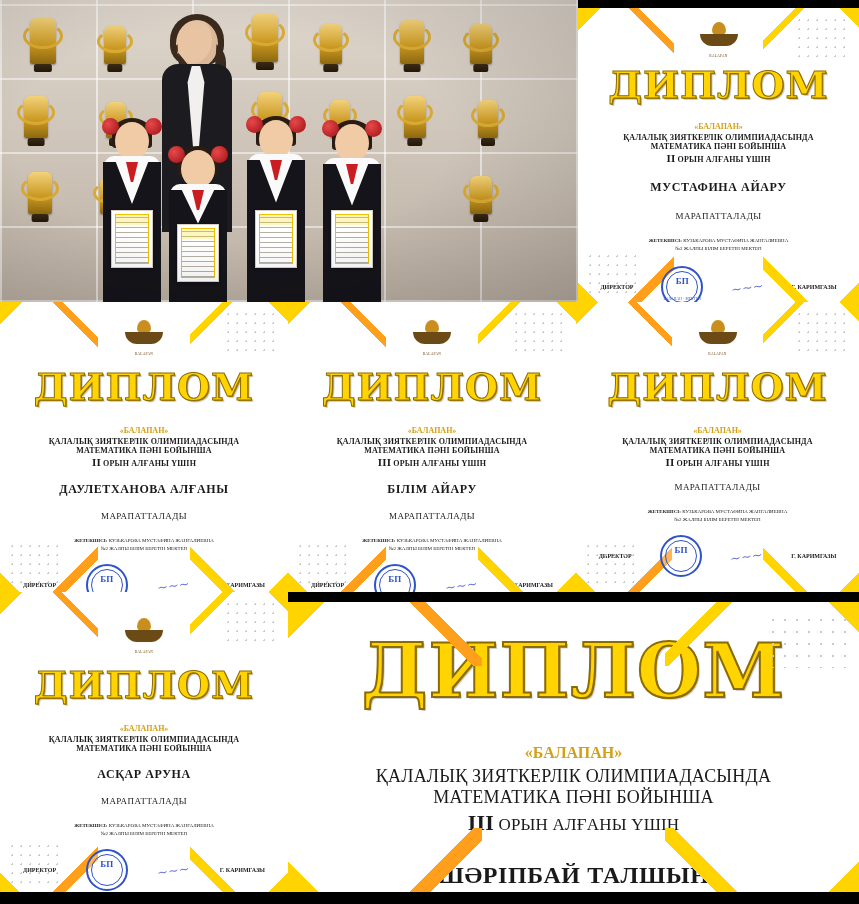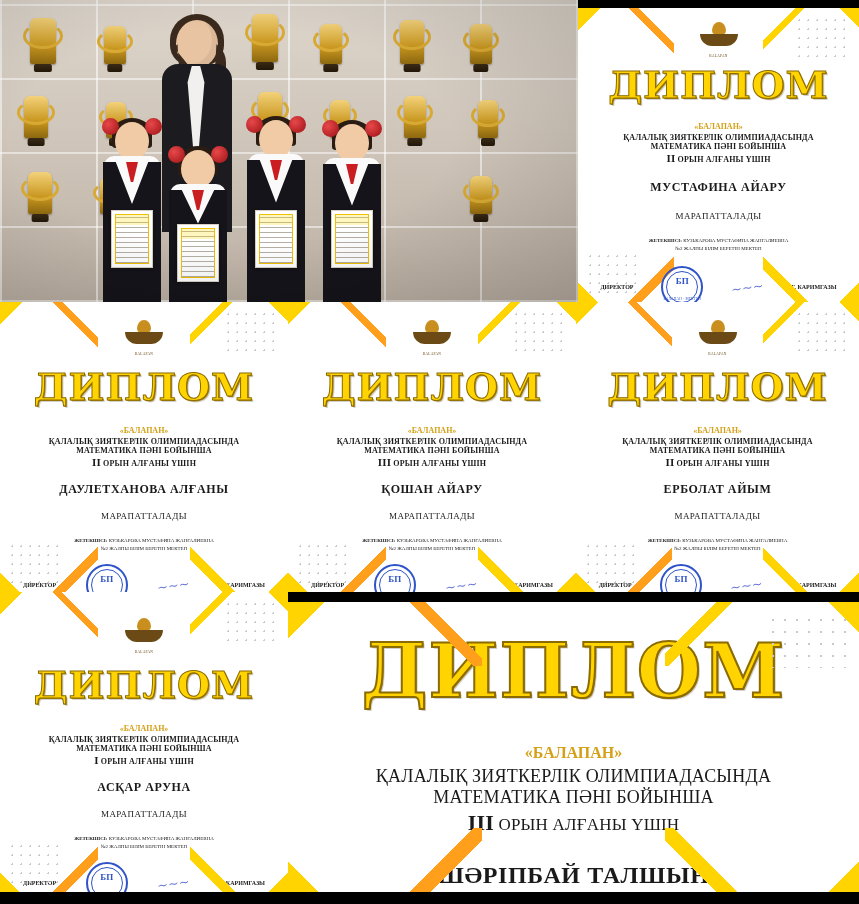--- a/index.html
+++ b/index.html
@@ -478,21 +478,21 @@
     <div class="title" style="font-size:38px; margin-top:14px;">ДИПЛОМ</div>
 
     <div class="prog" style="font-size:8px; margin-top:20px;">«БАЛАПАН»</div>
     <div class="l1" style="font-size:8px; margin-top:2px;">ҚАЛАЛЫҚ ЗИЯТКЕРЛІК ОЛИМПИАДАСЫНДА</div>
     <div class="l2" style="font-size:8px;">МАТЕМАТИКА ПӘНІ БОЙЫНША</div>
     <div class="l3" style="font-size:8px; margin-top:1px;">
       <span style="font-size:11px;">III</span>
       <span>ОРЫН АЛҒАНЫ ҮШІН</span>
     </div>
 
-    <div class="name" style="font-size:12px; margin-top:14px;">ҚОШАН АЙАРУ</div>
+    <div class="name" style="font-size:12px; margin-top:14px;">БІЛІМ АЙАРУ</div>
 
     <div class="awarded" style="font-size:9px; margin-top:14px;">МАРАПАТТАЛАДЫ</div>
 
     <div class="coachblock" style="margin-top:16px; font-size:5px; line-height:1.5;">
       <span class="coachlabel">ЖЕТЕКШІСІ:</span>
       <span>КУЗЬКАРОВА МУСТАФИНА ЖАНГАЛИЕВНА</span>
       <div>№2 ЖАЛПЫ БІЛІМ БЕРЕТІН МЕКТЕП</div>
     </div>
 
     <div class="sigrow" style="margin-top:12px;">
@@ -524,21 +524,20 @@
     <div class="title" style="font-size:38px; margin-top:14px;">ДИПЛОМ</div>
 
     <div class="prog" style="font-size:8px; margin-top:20px;">«БАЛАПАН»</div>
     <div class="l1" style="font-size:8px; margin-top:2px;">ҚАЛАЛЫҚ ЗИЯТКЕРЛІК ОЛИМПИАДАСЫНДА</div>
     <div class="l2" style="font-size:8px;">МАТЕМАТИКА ПӘНІ БОЙЫНША</div>
     <div class="l3" style="font-size:8px; margin-top:1px;">
       <span style="font-size:11px;">II</span>
       <span>ОРЫН АЛҒАНЫ ҮШІН</span>
     </div>
 
-    <div class="name" style="font-size:12px; margin-top:14px;">ЕРБОЛАТ АЙЫМ</div>
 
     <div class="awarded" style="font-size:9px; margin-top:14px;">МАРАПАТТАЛАДЫ</div>
 
     <div class="coachblock" style="margin-top:16px; font-size:5px; line-height:1.5;">
       <span class="coachlabel">ЖЕТЕКШІСІ:</span>
       <span>КУЗЬКАРОВА МУСТАФИНА ЖАНГАЛИЕВНА</span>
       <div>№2 ЖАЛПЫ БІЛІМ БЕРЕТІН МЕКТЕП</div>
     </div>
 
     <div class="sigrow" style="margin-top:12px;">
@@ -565,24 +564,20 @@
       <div class="grain"></div>
         <div class="bowl"></div>
       <div class="ltxt">BALAPAN</div>
     </div>
 
     <div class="title" style="font-size:38px; margin-top:14px;">ДИПЛОМ</div>
 
     <div class="prog" style="font-size:8px; margin-top:20px;">«БАЛАПАН»</div>
     <div class="l1" style="font-size:8px; margin-top:2px;">ҚАЛАЛЫҚ ЗИЯТКЕРЛІК ОЛИМПИАДАСЫНДА</div>
     <div class="l2" style="font-size:8px;">МАТЕМАТИКА ПӘНІ БОЙЫНША</div>
-    <div class="l3" style="font-size:8px; margin-top:1px;">
-      <span style="font-size:11px;">I</span>
-      <span>ОРЫН АЛҒАНЫ ҮШІН</span>
-    </div>
 
     <div class="name" style="font-size:12px; margin-top:14px;">АСҚАР АРУНА</div>
 
     <div class="awarded" style="font-size:9px; margin-top:14px;">МАРАПАТТАЛАДЫ</div>
 
     <div class="coachblock" style="margin-top:16px; font-size:5px; line-height:1.5;">
       <span class="coachlabel">ЖЕТЕКШІСІ:</span>
       <span>КУЗЬКАРОВА МУСТАФИНА ЖАНГАЛИЕВНА</span>
       <div>№2 ЖАЛПЫ БІЛІМ БЕРЕТІН МЕКТЕП</div>
     </div>

